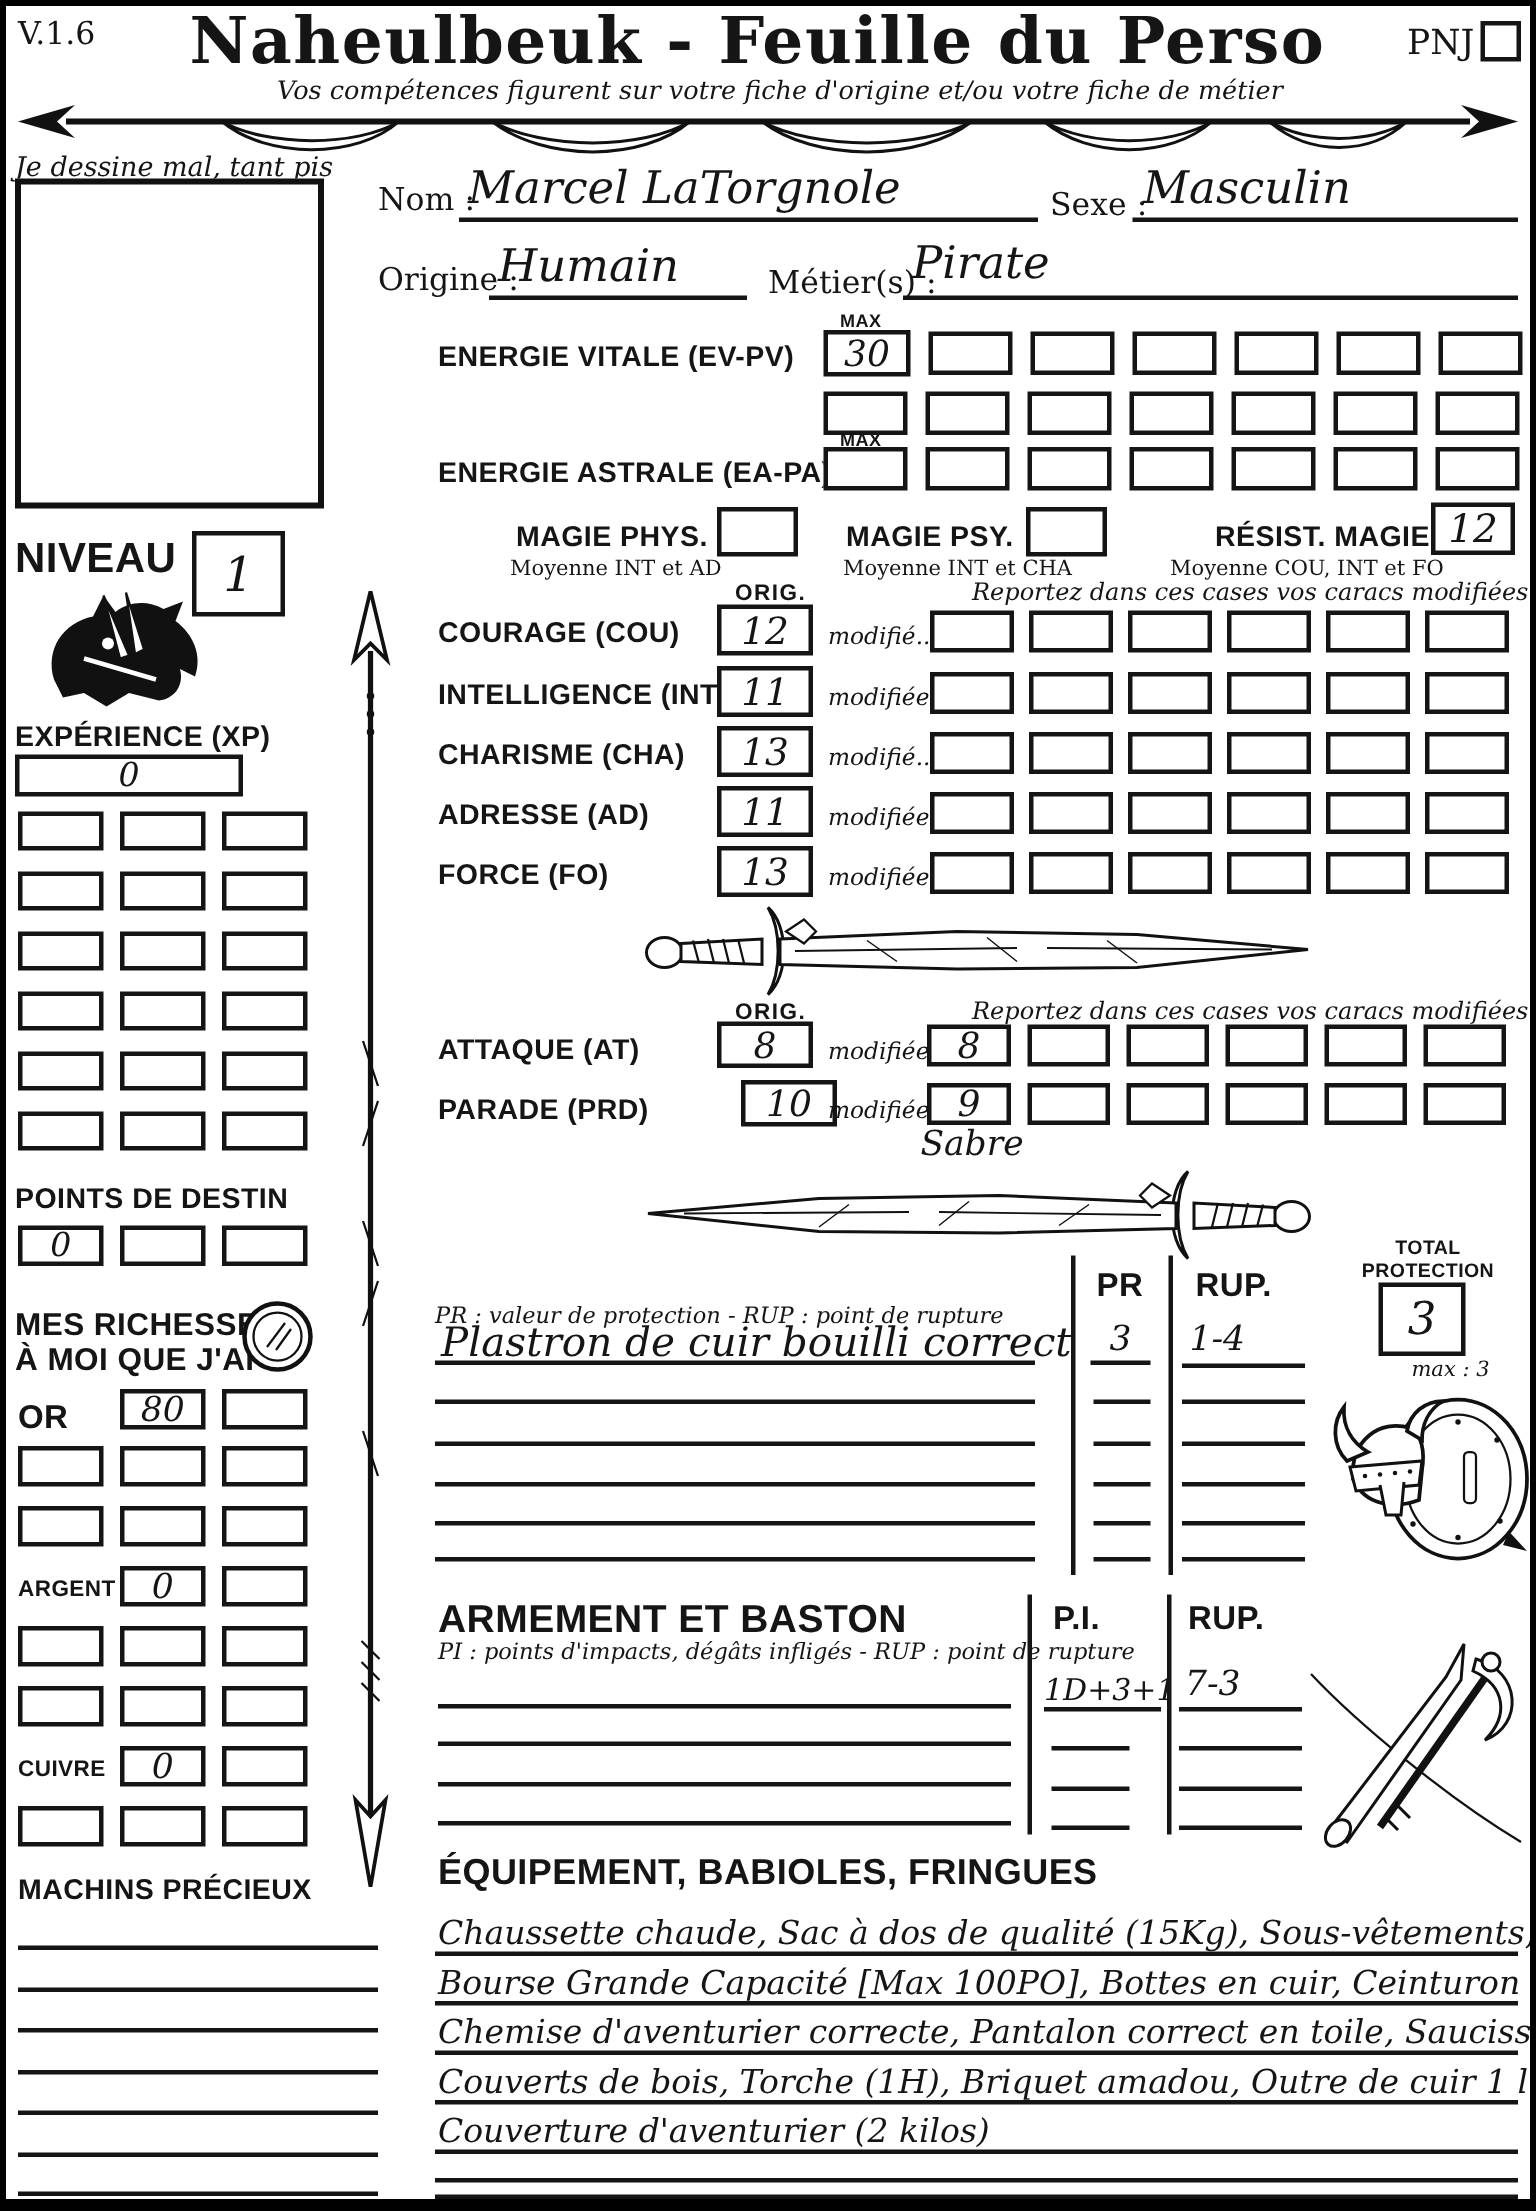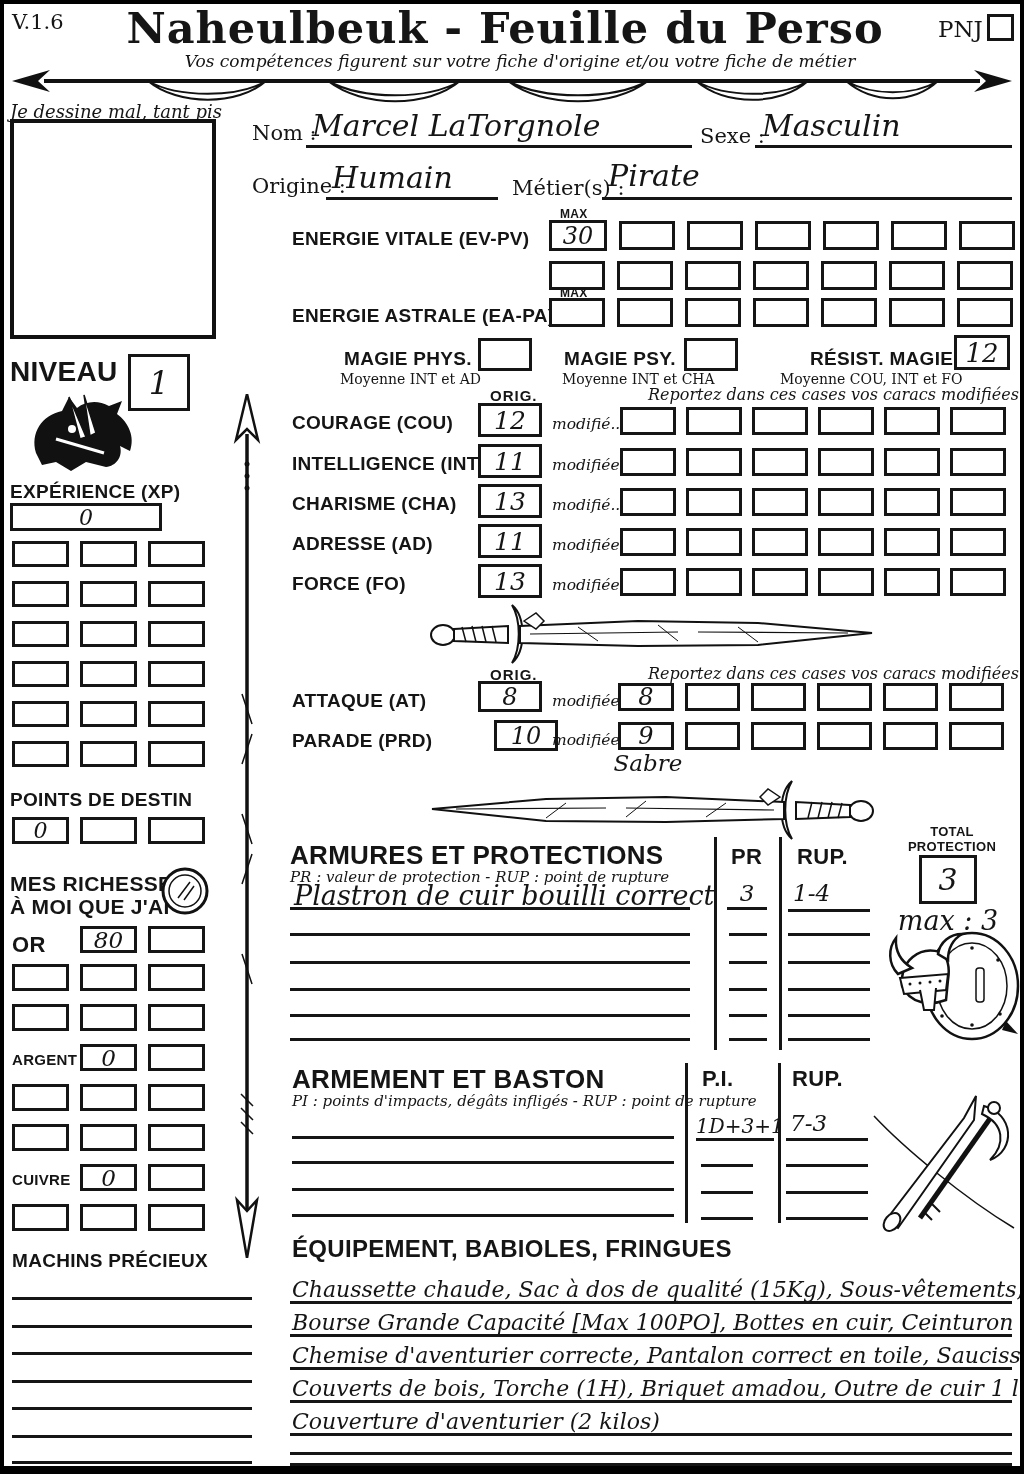--- a/index.html
+++ b/index.html
@@ -374,21 +374,20 @@
         <path d="M34,30 L38,45 M44,29 L48,45 M54,29 L58,45 M64,29 L68,45" stroke="#111" stroke-width="1.5"></path>
         <path d="M84,8 C98,20 98,54 84,66 C93,51 93,23 84,8 Z" fill="#fff" stroke="#111" stroke-width="2"></path>
         <path d="M92,29 L210,24 L330,26 L444,36 L330,48 L210,49 L92,46 Z" fill="#fff" stroke="#111" stroke-width="2"></path>
         <path d="M102,37 L250,35 M270,35 L420,36" stroke="#111" stroke-width="1.2"></path>
         <path d="M150,30 L170,44 M230,28 L250,44 M310,30 L330,45" stroke="#111" stroke-width="1"></path>
         <path d="M96,24 L108,16 116,24 108,32 Z" fill="#fff" stroke="#111" stroke-width="1.5"></path>
       </g>
     </svg>
   </div>
 
-  <div class="lbl" style="left:290px;top:840px;font-size:26px;">ARMURES ET PROTECTIONS</div>
   <div class="cal" style="left:290px;top:868px;font-size:15px;font-style:italic;">PR : valeur de protection - RUP : point de rupture</div>
   <div class="lbl" style="left:731px;top:844px;font-size:22px;">PR</div>
   <div class="lbl" style="left:797px;top:844px;font-size:22px;">RUP.</div>
   <div class="vline" style="left:714px;top:837px;height:213px;"></div>
   <div class="vline" style="left:779px;top:837px;height:213px;"></div>
 
   <div class="hand abs" style="left:294px;top:880px;font-size:27px;">Plastron de cuir bouilli correct</div>
   <div class="hline" style="left:290px;top:907px;width:400px;"></div>
   <div class="hand abs ctr" style="left:727px;top:880px;width:40px;font-size:23px;">3</div>
   <div class="hline" style="left:727px;top:907px;width:40px;"></div>
@@ -408,21 +407,21 @@
   <div class="hline thin" style="left:729px;top:1014px;width:38px;"></div>
   <div class="hline thin" style="left:788px;top:1014px;width:82px;"></div>
   <div class="hline thin" style="left:290px;top:1038px;width:400px;"></div>
   <div class="hline thin" style="left:729px;top:1038px;width:38px;"></div>
   <div class="hline thin" style="left:788px;top:1038px;width:82px;"></div>
 
   <div class="lbl ctr" style="left:894px;top:824px;width:116px;font-size:13px;line-height:15px;white-space:normal;text-align:center;position:absolute;">TOTAL PROTECTION</div>
   <div class="box" style="left:919px;top:855px;width:58px;height:49px;">
     <span class="hand" style="font-size:30px;">3</span>
   </div>
-  <div class="hand abs ctr" style="left:904px;top:905px;width:88px;font-size:27px;">max : 3</div>
+  <div class="hand abs ctr" style="left:923px;top:905px;width:88px;font-size:14px;">max : 3</div>
 
   <div class="abs" style="left:886px;top:926px;">
     <svg width="136" height="118" viewBox="0 0 136 118">
       <ellipse cx="86" cy="60" rx="46" ry="53" fill="#fff" stroke="#111" stroke-width="2.5"></ellipse>
       <ellipse cx="86" cy="60" rx="35" ry="43" fill="none" stroke="#111" stroke-width="1.5"></ellipse>
       <path d="M120,95 L132,108 L116,104 Z" fill="#111"></path>
       <rect x="90" y="42" width="8" height="34" rx="3" fill="#fff" stroke="#111" stroke-width="1.5"></rect>
       <circle cx="58" cy="30" r="1.8" fill="#111"></circle>
         <circle cx="86" cy="22" r="1.8" fill="#111"></circle>
         <circle cx="112" cy="34" r="1.8" fill="#111"></circle>

